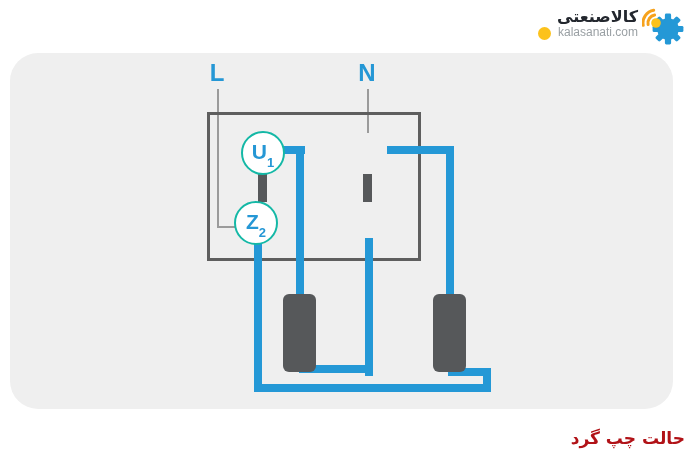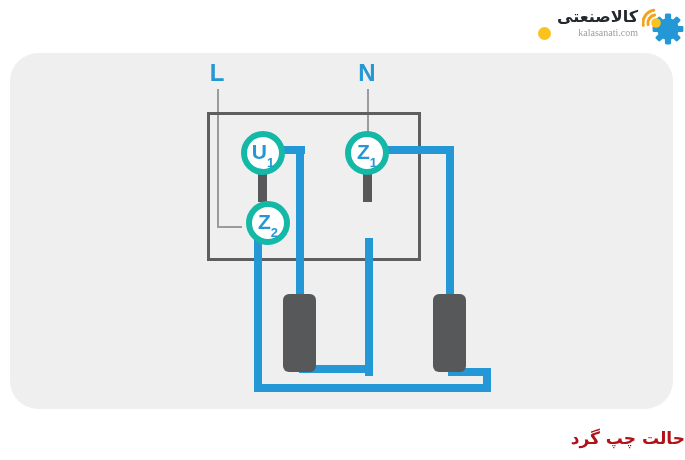--- a/index.html
+++ b/index.html
@@ -11,22 +11,22 @@
   .abs{position:absolute;}
 
   
   .logo{position:absolute;top:5px;left:538px;width:146px;height:42px;}
   .logo-text{position:absolute;right:46px;top:3px;display:flex;flex-direction:column;align-items:flex-end;}
   .brand-name{
     font-family:"DejaVu Sans",sans-serif;direction:rtl;
     font-size:16px;font-weight:bold;color:#23272e;line-height:18px;letter-spacing:.2px;
   }
   .brand-domain{
-    font-size:10px;color:#9aa0a4;line-height:11px;margin-top:1px;
-    font-family:Liberation Serif, serif;
+    font-size:12px;color:#9aa0a4;line-height:11px;margin-top:1px;
+    font-family:Liberation Sans, sans-serif;
   }
   .logo-dot{position:absolute;left:0;top:22px;width:13px;height:13px;border-radius:50%;background:#fcc21c;}
 
   
   .panel{
     left:10px;top:53px;width:663px;height:356px;
     background:#efefef;border-radius:28px;
   }
 
   
@@ -36,21 +36,21 @@
   }
 
   .supply-label{
     width:28px;text-align:center;
     color:#2597d5;font-size:24px;font-weight:bold;line-height:26px;
   }
   .thin{background:#9b9b9b;}
 
   .terminal{
     width:44px;height:44px;border-radius:50%;
-    background:#ffffff;border:6px solid #14b8a6;box-sizing:border-box;
+    background:#ffffff;border:2px solid #14b8a6;box-sizing:border-box;
     display:flex;align-items:center;justify-content:center;
     color:#2597d5;font-weight:bold;font-size:21px;line-height:21px;
   }
   .terminal sub{font-size:13px;font-weight:bold;line-height:10px;transform:translateY(3px);display:inline-block;}
 
   .link-bar{width:9px;height:28px;background:#56585a;}
 
   .wire{background:#2498d6;}
 
   .coil{width:33px;height:78px;background:#56585a;border-radius:6px;}
@@ -117,22 +117,19 @@
 
   <div class="abs coil" style="left:273px;top:241px;"></div>
   <div class="abs coil" style="left:423px;top:241px;"></div>
 
   <div class="abs link-bar" style="left:248px;top:121px;"></div>
   <div class="abs link-bar" style="left:353px;top:121px;"></div>
 
   <div class="abs terminal" style="left:231px;top:78px;">
     <span><span>U</span><sub>1</sub></span>
   </div>
-  <div class="abs terminal" style="left:335px;top:78px;">
-    <span><span>Z</span><sub>1</sub></span>
-  </div>
-  <div class="abs terminal" style="left:236px;top:148px;">
+  <div class="abs terminal" style="left:224px;top:148px;">
     <span><span>Z</span><sub>2</sub></span>
   </div>
 
 </div>
 
 <div class="abs caption">حالت چپ گرد</div>
 
 </body></html>

